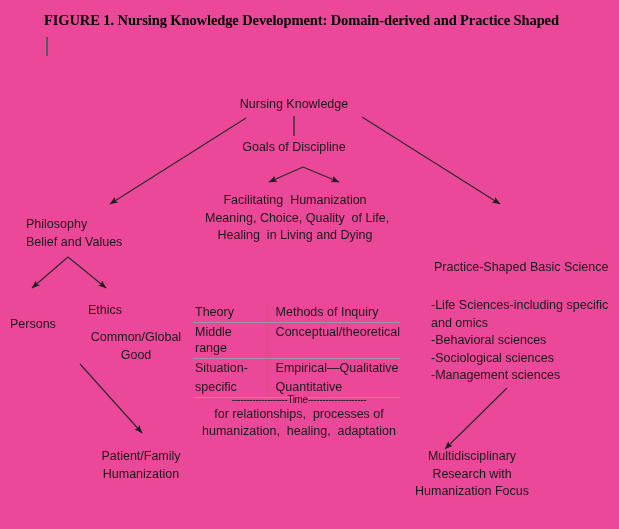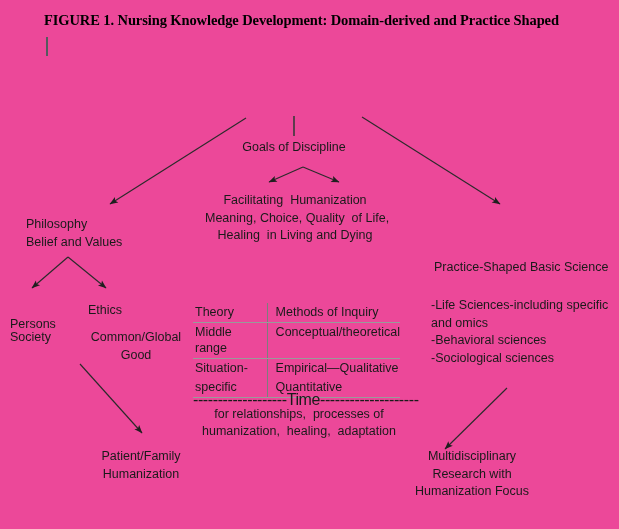--- a/index.html
+++ b/index.html
@@ -85,21 +85,21 @@
   }
   #theory-table tr.no-rule td { border-bottom: none; }
   #theory-table tr.last-row td { border-bottom: 1.6px solid #9a9a9a; }
 
   
   #time-line {
     left: 193px;
     top: 392px;
     width: 212px;
     text-align: center;
-    font-size: 16px;
+    font-size: 10px;
     line-height: 15px;
     letter-spacing: -0.4px;
     white-space: nowrap;
   }
   #time-caption {
     left: 185px;
     top: 406px;
     width: 228px;
     text-align: center;
     font-size: 12.5px;
@@ -142,33 +142,33 @@
     <line x1="303" y1="167" x2="339" y2="182" stroke="#2b2b2b" stroke-width="1.15" marker-end="url(#ah)"></line>
 
     <line x1="68" y1="257" x2="32" y2="288" stroke="#2b2b2b" stroke-width="1.15" marker-end="url(#ah)"></line>
     <line x1="68" y1="257" x2="106" y2="288" stroke="#2b2b2b" stroke-width="1.15" marker-end="url(#ah)"></line>
 
     <line x1="80" y1="364" x2="142" y2="433" stroke="#2b2b2b" stroke-width="1.15" marker-end="url(#ah)"></line>
 
     <line x1="507" y1="388" x2="445" y2="449" stroke="#2b2b2b" stroke-width="1.15" marker-end="url(#ah)"></line>
   </svg>
 
+  <div class="abs node center" style="left:214px; top:96px; width:160px;">Nursing Knowledge</div>
 
   <div class="abs node center" style="left:214px; top:139px; width:160px;">Goals of Discipline</div>
 
   <div class="abs node center" style="left:205px; top:192px; width:180px;">Facilitating  Humanization
 Meaning, Choice, Quality  of Life,
 Healing  in Living and Dying</div>
 
   <div class="abs node left" style="left:26px; top:216px; width:150px;">Philosophy
 Belief and Values</div>
 
   <div class="abs node left" style="left:10px; top:316px; width:80px;">Persons</div>
 
-  <div class="abs node left" style="left:10px; top:329px; width:80px;">Society</div>
 
   <div class="abs node center" style="left:84px; top:329px; width:104px;">Common/Global
 Good</div>
 
   <div class="abs node left" style="left:88px; top:302px; width:90px;">Ethics</div>
 
 
   <div class="abs node left" style="left:434px; top:259px; width:200px;">Practice-Shaped Basic Science</div>
 
   <div class="abs" id="theory-table">
@@ -197,20 +197,21 @@
   <div class="abs node" id="time-line">-------------------Time--------------------</div>
 
   <div class="abs node" id="time-caption">for relationships,  processes of
 humanization,  healing,  adaptation</div>
 
   <div class="abs" id="science-list">
     <div>-Life Sciences-including  specific</div>
     <div>and omics</div>
     <div>-Behavioral  sciences</div>
     <div>-Sociological  sciences</div>
+    <div>-Management  sciences</div>
   </div>
 
   <div class="abs node center" style="left:66px; top:448px; width:150px;">Patient/Family
 Humanization</div>
 
 
   <div class="abs node center" style="left:372px; top:448px; width:200px;">Multidisciplinary
 Research with
 Humanization Focus</div>
 

